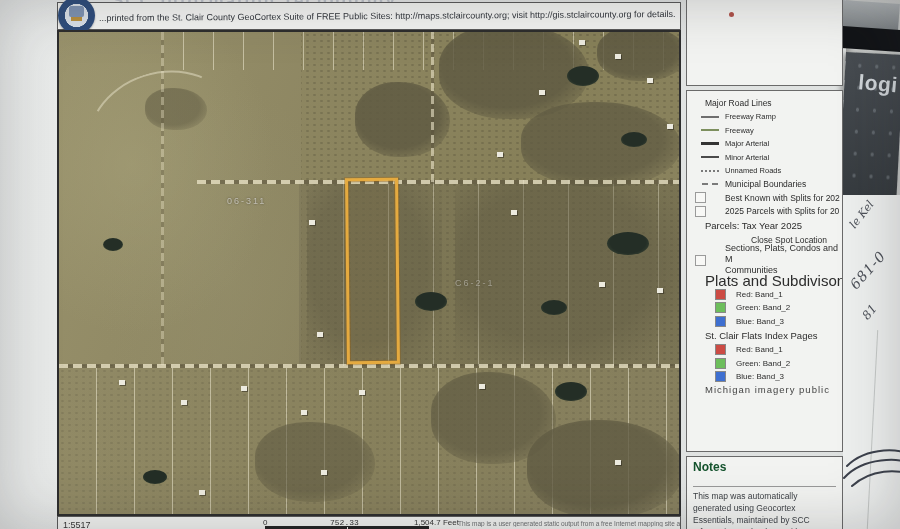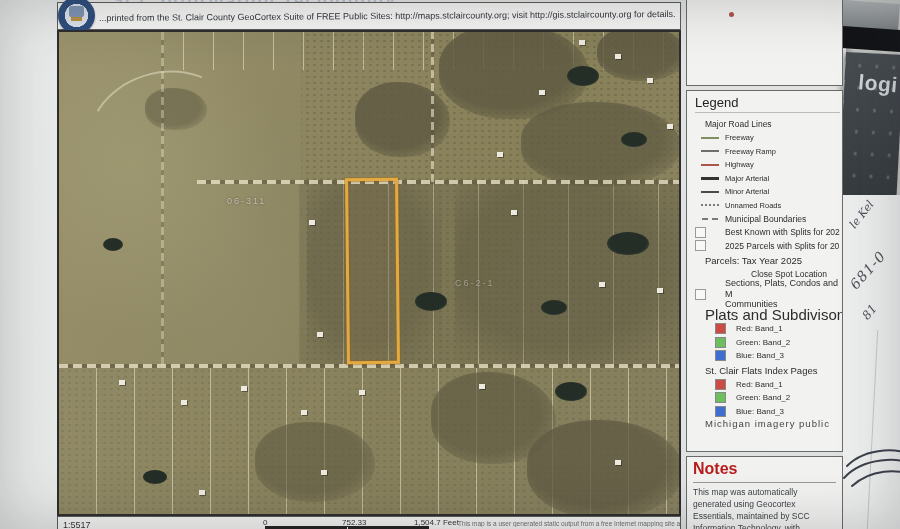--- a/index.html
+++ b/index.html
@@ -71,21 +71,21 @@
   .house { position:absolute; width:6px; height:5px; background:#eceadf; box-shadow:1px 1px 0 rgba(40,35,25,.5); }
   .parcel-outline { position:absolute; left:287px; top:146px; width:53px; height:186px; border:3px solid #e5aa3f;
                     box-shadow:inset 0 0 0 1px rgba(150,95,15,.45), 0 0 0 1px rgba(150,95,15,.35); transform:rotate(-.6deg); background:rgba(230,180,80,.04); }
   .map-label { position:absolute; color:rgba(255,255,255,.55); font-size:9px; letter-spacing:2px; filter:blur(.5px); text-shadow:0 0 2px rgba(60,55,40,.8); }
 
   
   .scale-strip { position:absolute; left:57px; top:516px; width:624px; height:24px; background:#f2f3f1; border:1px solid #5a5a5a; border-bottom:none; overflow:hidden; }
   .scale-strip .ratio { position:absolute; left:5px; top:3px; font-size:9px; color:#333; }
   .scale-bar { position:absolute; left:208px; top:10px; width:162px; height:3px; background:linear-gradient(90deg,#222 0 50%, #f2f3f1 50% 50.5%, #222 50.5% 100%); outline:1px solid #222; }
   .scale-tick { position:absolute; top:1px; font-size:8px; color:#333; }
-  .t0 { left:205px; } .t1 { left:284px; } .t2 { left:356px; }
+  .t0 { left:205px; } .t1 { left:272px;font-family:Liberation Mono, monospace; } .t2 { left:356px; }
   .scale-strip .disclaimer { position:absolute; left:400px; top:3px; width:222px; font-size:6.5px; color:#6a6d70; white-space:nowrap; overflow:hidden; }
 
   
   .panel { position:absolute; background:#f2f3f1; border:1px solid #6a6a6a; }
   .blank-box { left:686px; top:-10px; width:157px; height:96px; }
   .red-dot { position:absolute; left:42px; top:21px; width:5px; height:5px; border-radius:50%; background:#b0524a; }
   .legend-box { left:686px; top:90px; width:157px; height:362px; padding:4px 0 0 8px; overflow:hidden; }
   .legend-title { font-size:13px; color:#222; border-bottom:1px solid #bbb; padding-bottom:2px; margin-bottom:3px; width:145px; }
   .lrow { display:flex; align-items:center; height:13.5px; }
   .lrow .ic { width:30px; display:flex; justify-content:center; align-items:center; flex:0 0 30px; }
@@ -99,21 +99,21 @@
   .lw-unnamed { background:none; border-bottom:2px dotted #7a7a7a; height:0; }
   .lw-muni { background:none; border-bottom:2px dashed #7a7a7a; height:0; width:16px; }
   .box-sw { width:11px; height:11px; border:1px solid #9a9a9a; background:#f8f8f6; }
   .sq { width:11px; height:11px; border:1px solid #888; }
   .sq-red { background:#cc4b44; } .sq-green { background:#6dbe5c; } .sq-blue { background:#3e6fd0; }
   .two-line { height:26px; align-items:center; }
   .two-line .lab { line-height:1.2; white-space:normal; }
   .clipped-line { font-size:9.5px; color:#444; margin-left:10px; letter-spacing:1px; filter:blur(.3px); }
 
   .notes-box { left:686px; top:456px; width:157px; height:80px; padding:3px 6px; }
-  .notes-title { font-size:16px; font-weight:bold; color:#b91c1c; border-bottom:1px solid #999; padding-bottom:4px; margin-bottom:4px; }
+  .notes-title { font-size:12px; font-weight:bold; color:#14532d; border-bottom:1px solid #999; padding-bottom:12px; margin-bottom:4px; }
   .notes-body { font-size:8.5px; color:#3d4146; line-height:1.4; }
 
   .vignette { position:absolute; inset:0; pointer-events:none; box-shadow:inset 0 0 60px rgba(40,40,45,.25); }
 </style>
 </head>
 <body>
 
 <div id="stage">
 
   <div class="under-sheet">
@@ -212,43 +212,36 @@
     <span class="scale-tick t1">752.33</span>
     <span class="scale-tick t2"><span>1,504.7</span> <span>Feet</span></span>
     <span class="disclaimer">This map is a user generated static output from a free Internet mapping site and is</span>
   </div>
 
   <div class="panel blank-box">
     <div class="red-dot"></div>
   </div>
 
   <div class="panel legend-box">
-    <div class="legend-title">Legend</div>
 
     <div class="lrow h1">
         <span class="lab lab-hdr">Major Road Lines</span>
       </div>
 
     <div class="lrow">
       <span class="ic">
+          <span class="line-sw lw-ramp"></span>
+        </span>
+      <span class="lab" style="font-size:7.5px">Freeway Ramp</span>
+      </div>
+    <div class="lrow">
+      <span class="ic">
           <span class="line-sw lw-freeway"></span>
         </span>
       <span class="lab" style="font-size:7.5px">Freeway</span>
-      </div>
-    <div class="lrow">
-      <span class="ic">
-          <span class="line-sw lw-ramp"></span>
-        </span>
-      <span class="lab" style="font-size:7.5px">Freeway Ramp</span>
-      </div>
-    <div class="lrow">
-      <span class="ic">
-          <span class="line-sw lw-highway"></span>
-        </span>
-      <span class="lab" style="font-size:7.5px">Highway</span>
       </div>
     <div class="lrow">
       <span class="ic">
           <span class="line-sw lw-major"></span>
         </span>
       <span class="lab" style="font-size:7.5px">Major Arterial</span>
       </div>
     <div class="lrow">
       <span class="ic">
           <span class="line-sw lw-minor"></span>

